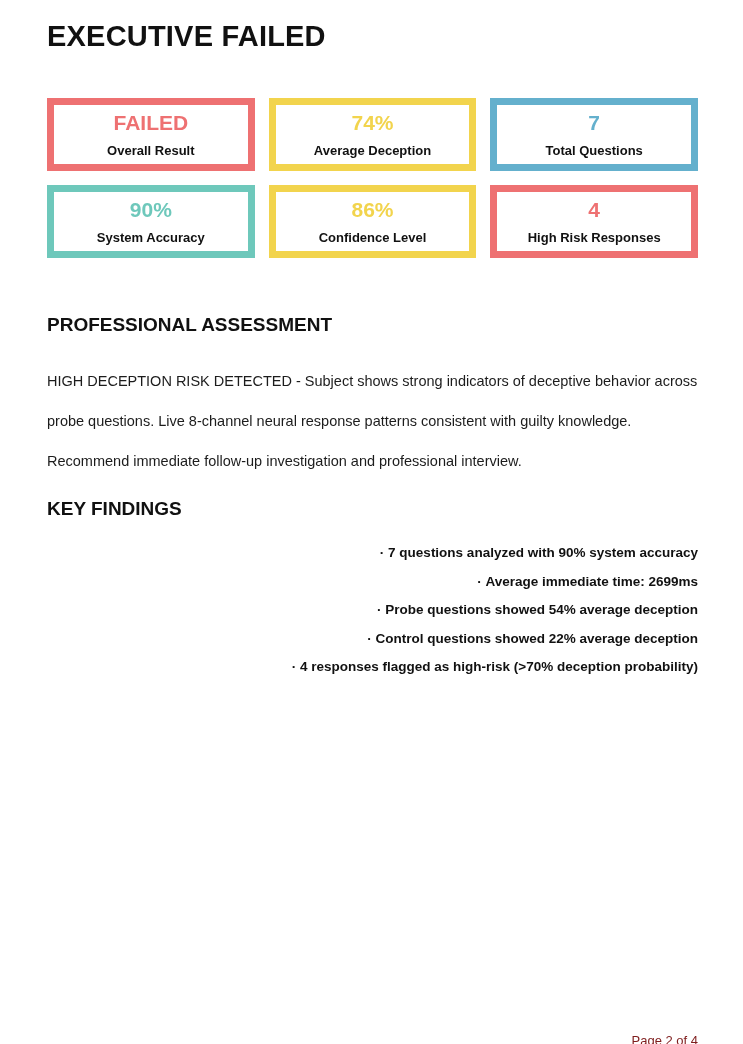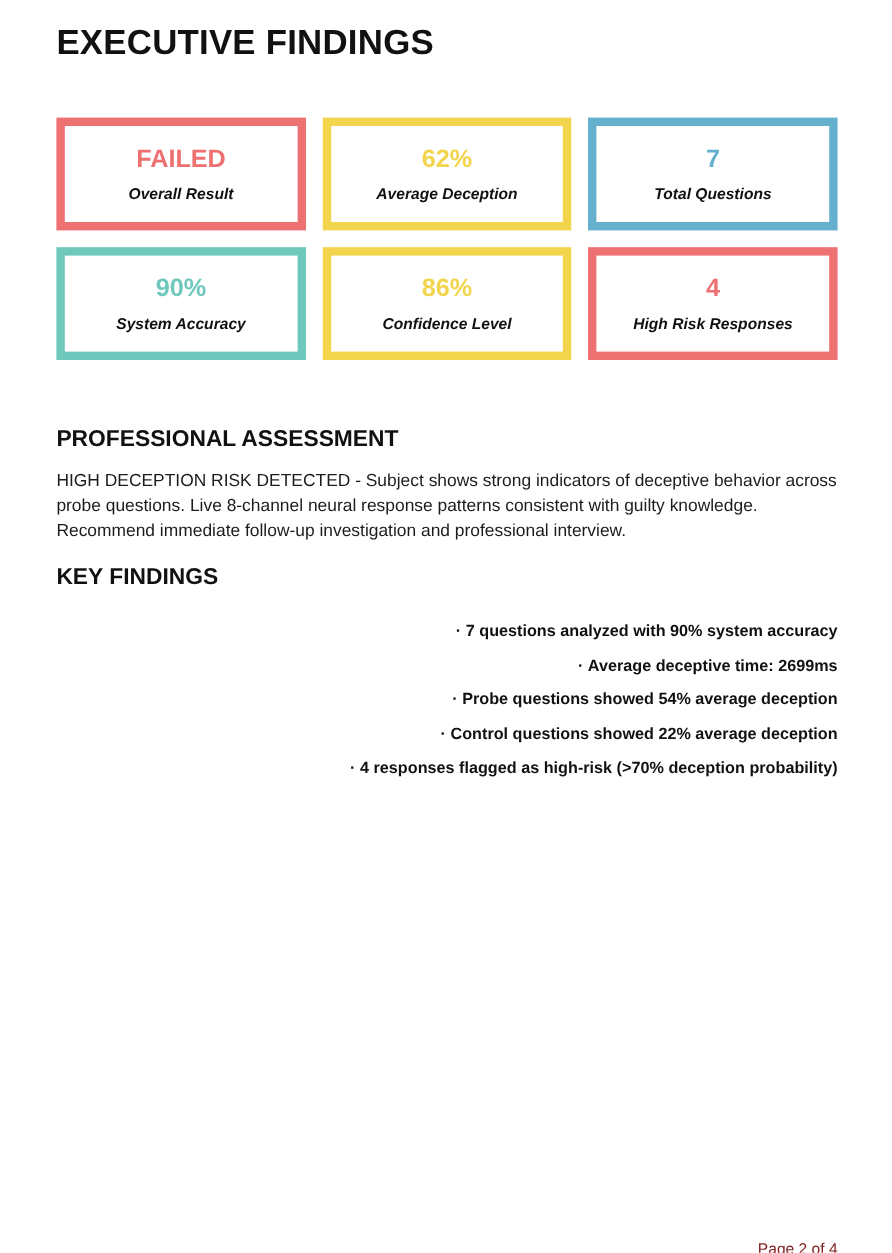--- a/index.html
+++ b/index.html
@@ -23,53 +23,52 @@
     margin: 4px 0 0 0;
   }
   .stat-grid {
     margin-top: 45px;
     display: grid;
     grid-template-columns: repeat(3, 1fr);
     gap: 14px;
   }
   .stat-card {
     box-sizing: border-box;
-    height: 94px;
+    height: 73px;
     border: 7px solid #cccccc; 
     background: #ffffff;
     display: flex;
     flex-direction: column;
     align-items: center;
     justify-content: center;
     text-align: center;
   }
   .stat-value {
     font-size: 21px;
     font-weight: bold;
     line-height: 1.1;
   }
   .stat-label {
     margin-top: 9px;
     font-size: 13px;
     font-weight: bold;
     color: #111111;
-    font-style: italic;
   }
   .section-heading {
     font-size: 19px;
     font-weight: bold;
     color: #111111;
     margin: 0;
   }
   .assessment-section { margin-top: 56px; }
   .assessment-body {
-    margin-top: 13px;
+    margin-top: 25px;
     max-width: 655px;
     font-size: 14.5px;
-    line-height: 21px;
+    line-height: 40px;
     color: #1c1c1c;
   }
   .findings-section { margin-top: 17px; }
   .findings-list {
     list-style: none;
     margin: 19px 0 0 0;
     padding: 0 0 0 21px;
     text-align: right;
   }
   .findings-list li {
@@ -87,31 +86,31 @@
     right: 45px;
     font-size: 13px;
     color: #7f1d1d;
   }
 </style>
 </head>
 <body>
 
 <div class="page">
 
-  <h1 class="page-title">EXECUTIVE FINDINGS</h1>
+  <h1 class="page-title">EXECUTIVE FAILED</h1>
 
   <div class="stat-grid">
 
     <div class="stat-card" style="border-color: rgb(238, 113, 114);">
       <div class="stat-value" style="color: rgb(238, 113, 114);">FAILED</div>
       <div class="stat-label">Overall Result</div>
     </div>
 
     <div class="stat-card" style="border-color: rgb(242, 212, 77);">
-      <div class="stat-value" style="color: rgb(242, 212, 77);">62%</div>
+      <div class="stat-value" style="color: rgb(242, 212, 77);">74%</div>
       <div class="stat-label">Average Deception</div>
     </div>
 
     <div class="stat-card" style="border-color: rgb(100, 176, 205);">
       <div class="stat-value" style="color: rgb(100, 176, 205);">7</div>
       <div class="stat-label">Total Questions</div>
     </div>
 
     <div class="stat-card" style="border-color: rgb(110, 200, 187);">
       <div class="stat-value" style="color: rgb(110, 200, 187);">90%</div>
@@ -132,21 +131,21 @@
 
   <div class="assessment-section">
     <h2 class="section-heading">PROFESSIONAL ASSESSMENT</h2>
     <p class="assessment-body">HIGH DECEPTION RISK DETECTED - Subject shows strong indicators of deceptive behavior across probe questions. Live 8-channel neural response patterns consistent with guilty knowledge. Recommend immediate follow-up investigation and professional interview.</p>
   </div>
 
   <div class="findings-section">
     <h2 class="section-heading">KEY FINDINGS</h2>
     <ul class="findings-list">
       <li>7 questions analyzed with 90% system accuracy</li>
-      <li>Average deceptive time: 2699ms</li>
+      <li>Average immediate time: 2699ms</li>
       <li>Probe questions showed 54% average deception</li>
       <li>Control questions showed 22% average deception</li>
       <li>4 responses flagged as high-risk (&gt;70% deception probability)</li>
     </ul>
   </div>
 
 </div>
 
 <div class="page-footer">Page 2 of 4</div>
 

